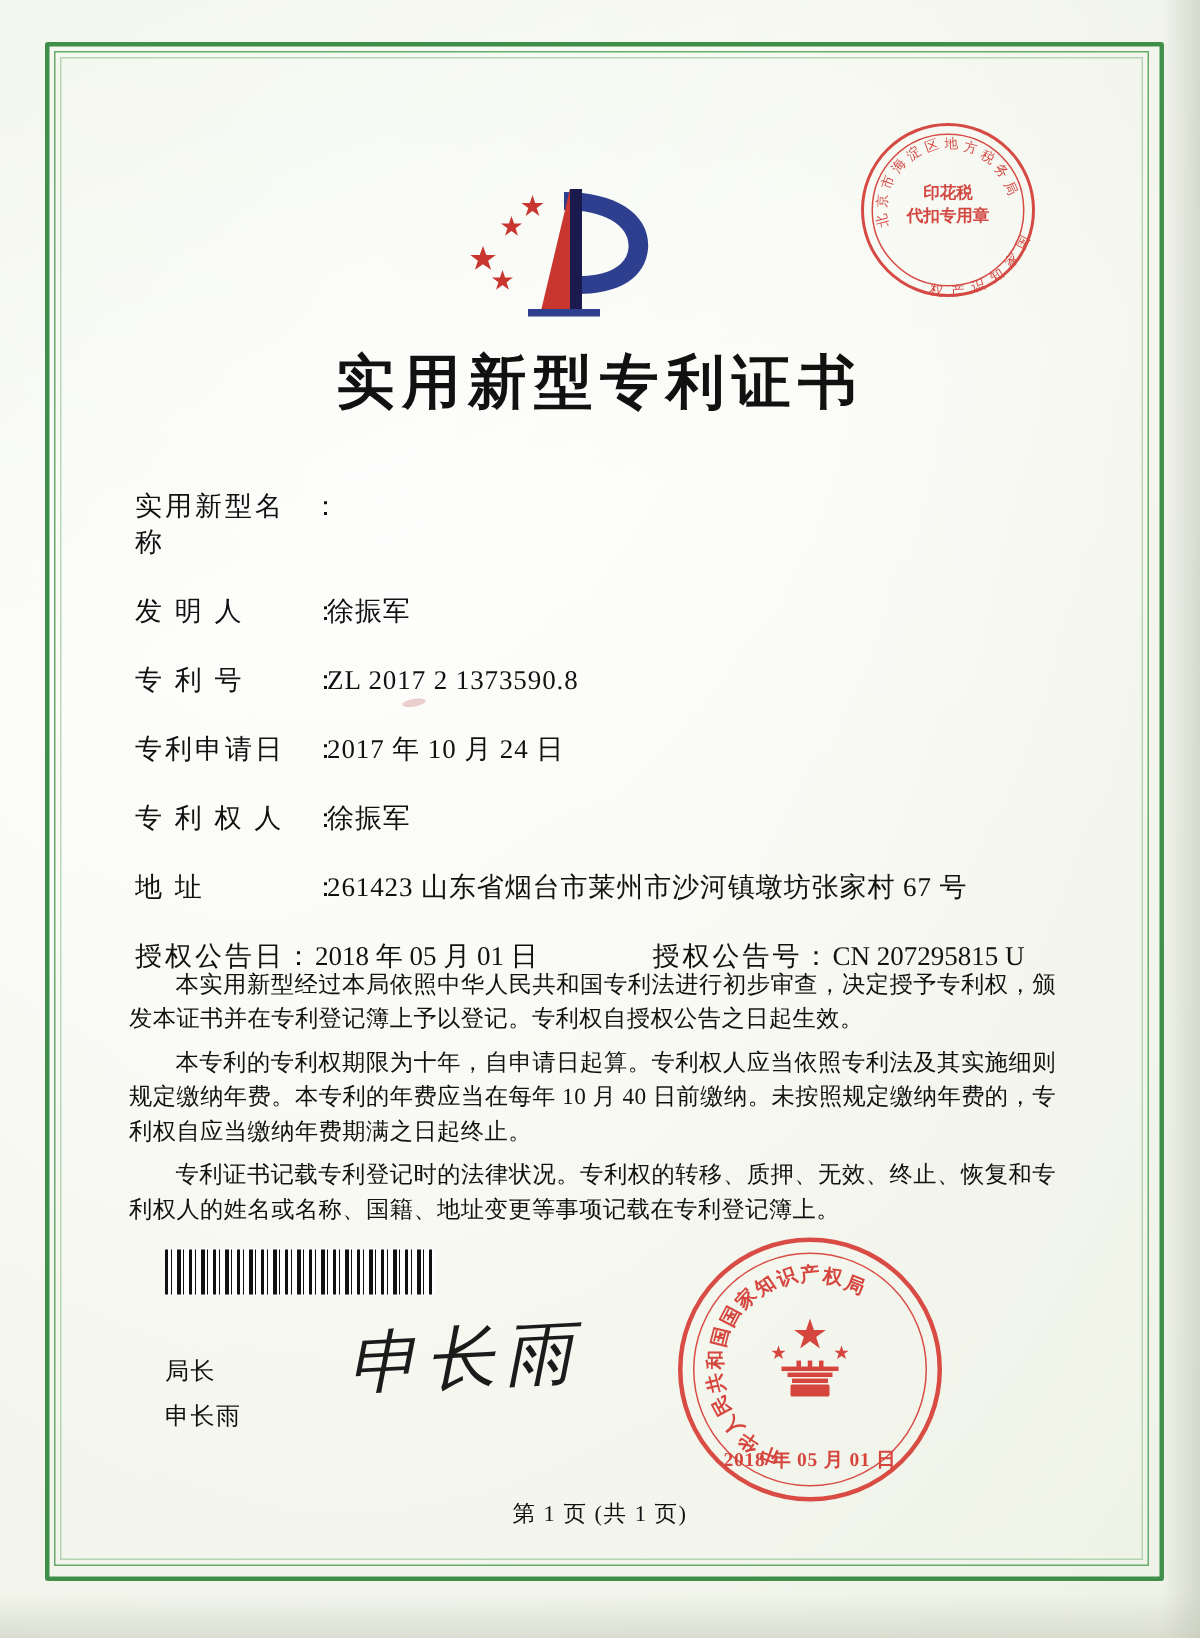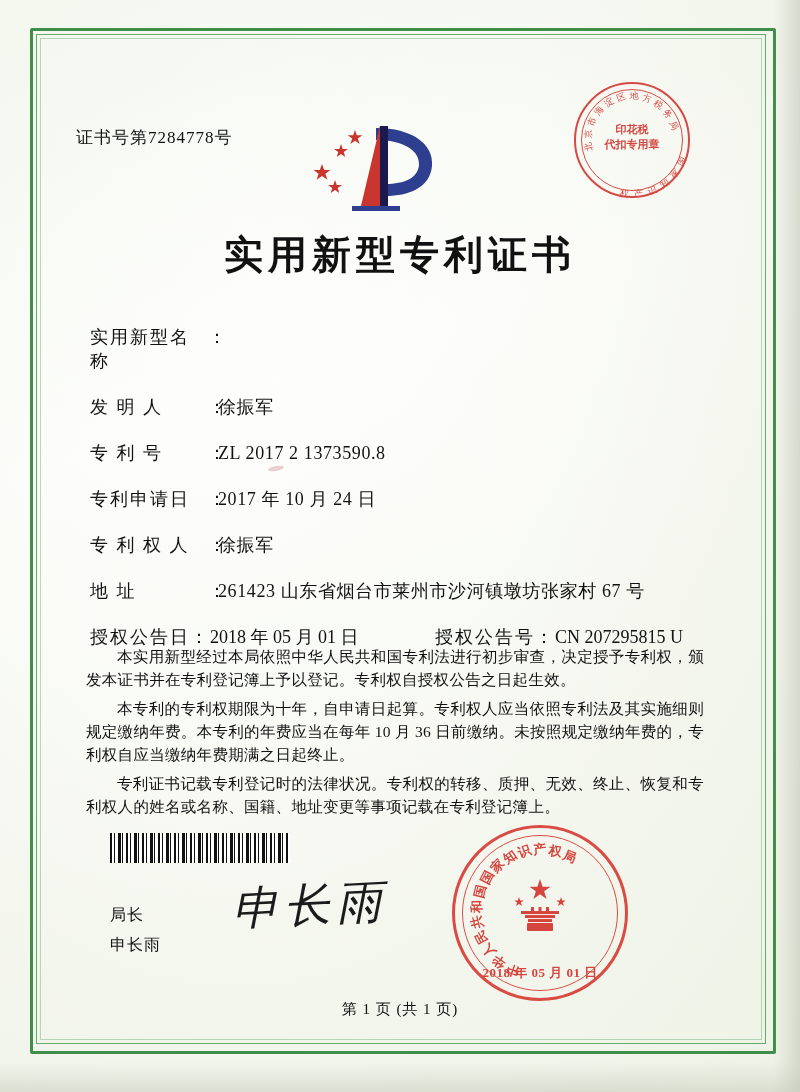--- a/index.html
+++ b/index.html
@@ -258,21 +258,20 @@
 <body>
 
 <div class="page">
 
   <div class="paper-tint"></div>
 
   <div class="border-outer"></div>
   <div class="border-inner"></div>
   <div class="border-hair"></div>
 
-  <div style="position:absolute;left:76px;top:126px;font-size:17px;letter-spacing:1px;color:#111;">证书号第7284778号</div>
 
   <div class="logo">
     <svg viewBox="0 0 130 100" width="130" height="100" aria-hidden="true">
 
       <g fill="#c8362f">
         <polygon points="14,46 16.2,52 22.5,52 17.4,55.8 19.4,61.8 14,58.1 8.6,61.8 10.6,55.8 5.5,52 11.8,52"></polygon>
         <polygon points="33,26 34.7,31 40,31 35.7,34.1 37.3,39.1 33,36 28.7,39.1 30.3,34.1 26,31 31.3,31"></polygon>
         <polygon points="27,62 28.7,67 34,67 29.7,70.1 31.3,75.1 27,72 22.7,75.1 24.3,70.1 20,67 25.3,67"></polygon>
         <polygon points="47,12 48.8,17.3 54.4,17.3 49.8,20.6 51.6,26 47,22.7 42.4,26 44.2,20.6 39.6,17.3 45.2,17.3"></polygon>
       </g>
@@ -362,21 +361,21 @@
         <span class="lbl">授权公告号：</span>
         <span>CN 207295815 U</span>
       </div>
     </div>
   </div>
 
   <div class="ink-smudge"></div>
 
   <div class="body-text">
     <p>本实用新型经过本局依照中华人民共和国专利法进行初步审查，决定授予专利权，颁发本证书并在专利登记簿上予以登记。专利权自授权公告之日起生效。</p>
-    <p>本专利的专利权期限为十年，自申请日起算。专利权人应当依照专利法及其实施细则规定缴纳年费。本专利的年费应当在每年 10 月 36 日前缴纳。未按照规定缴纳年费的，专利权自应当缴纳年费期满之日起终止。</p>
+    <p>本专利的专利权期限为十年，自申请日起算。专利权人应当依照专利法及其实施细则规定缴纳年费。本专利的年费应当在每年 10 月 40 日前缴纳。未按照规定缴纳年费的，专利权自应当缴纳年费期满之日起终止。</p>
     <p>专利证书记载专利登记时的法律状况。专利权的转移、质押、无效、终止、恢复和专利权人的姓名或名称、国籍、地址变更等事项记载在专利登记簿上。</p>
   </div>
 
   <div class="barcode"></div>
 
   <div class="sig-label">
     <div>局长</div>
     <div>申长雨</div>
   </div>
   <div class="signature">申长雨</div>

